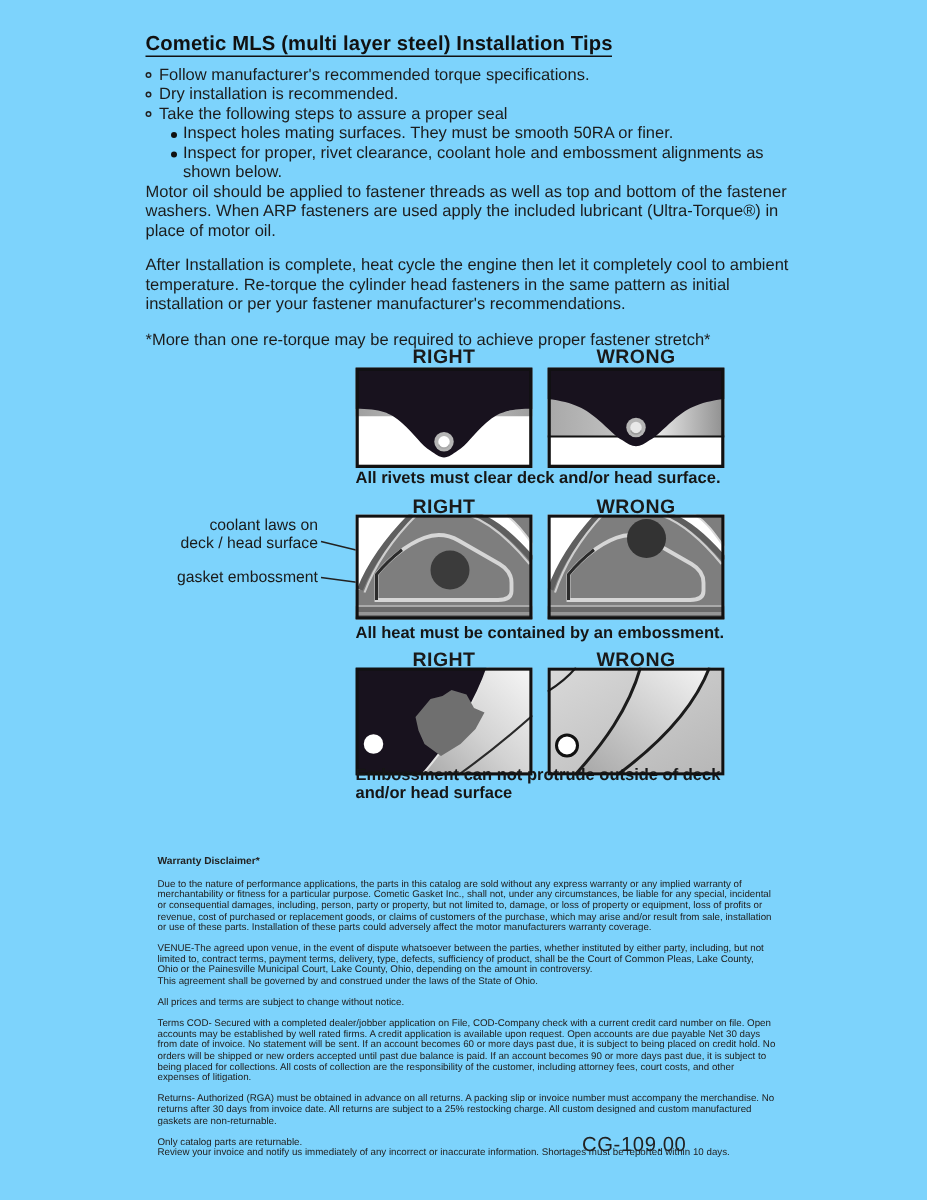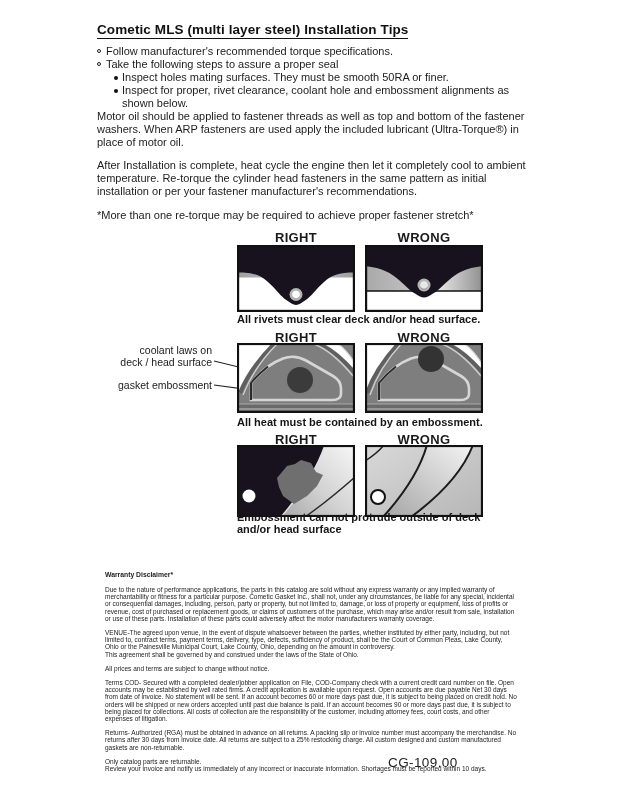--- a/index.html
+++ b/index.html
@@ -1,19 +1,19 @@
 <!DOCTYPE html>
 <html><head>
 <meta charset="utf-8">
 <style>
   * { margin:0; padding:0; box-sizing:border-box; }
   html,body { background:#e9e9e9; }
   body { font-family:"Liberation Sans", sans-serif; -webkit-text-size-adjust:none; }
   .page {
-    position:relative; width:618px; height:800px; background:#ffffff;
+    position:relative; width:618px; height:800px; background:#7dd3fc;
     margin:0 auto; overflow:hidden; color:#1a1a1a;
   }
   
   .content { position:absolute; left:97px; top:20px; width:440px; }
   .title {
     font-size:13.5px; font-weight:bold; color:#111;
     display:inline-block; border-bottom:1.5px solid #111; padding-bottom:1px;
     margin-bottom:6px; letter-spacing:.1px;
   }
   .blist { list-style:none; }
@@ -54,20 +54,21 @@
 </style>
 </head>
 <body>
 
 <div class="page">
 
   <div class="content">
     <div class="title">Cometic MLS (multi layer steel) Installation Tips</div>
     <ul class="blist">
       <li class="b-item"><span class="mk"></span><span>Follow manufacturer's recommended torque specifications.</span></li>
+      <li class="b-item"><span class="mk"></span><span>Dry installation is recommended.</span></li>
       <li class="b-item"><span class="mk"></span><span>Take the following steps to assure a proper seal</span></li>
       <li class="sb-item"><span class="mk"></span><span>Inspect holes mating surfaces.  They must be smooth 50RA or finer.</span></li>
       <li class="sb-item"><span class="mk"></span><span>Inspect for proper, rivet clearance, coolant hole and embossment alignments as shown below.</span></li>
     </ul>
     <p class="para">Motor oil should be applied to fastener threads as well as top and bottom of the fastener washers. When ARP fasteners are used apply the included lubricant (Ultra-Torque®) in place of motor oil.</p>
     <p class="para">After Installation is complete, heat cycle the engine then let it completely cool to ambient temperature. Re-torque the cylinder head fasteners in the same pattern as initial installation or per your fastener manufacturer's recommendations.</p>
     <p class="note">*More than one re-torque may be required to achieve proper fastener stretch*</p>
   </div>
 
   <div class="figures">

